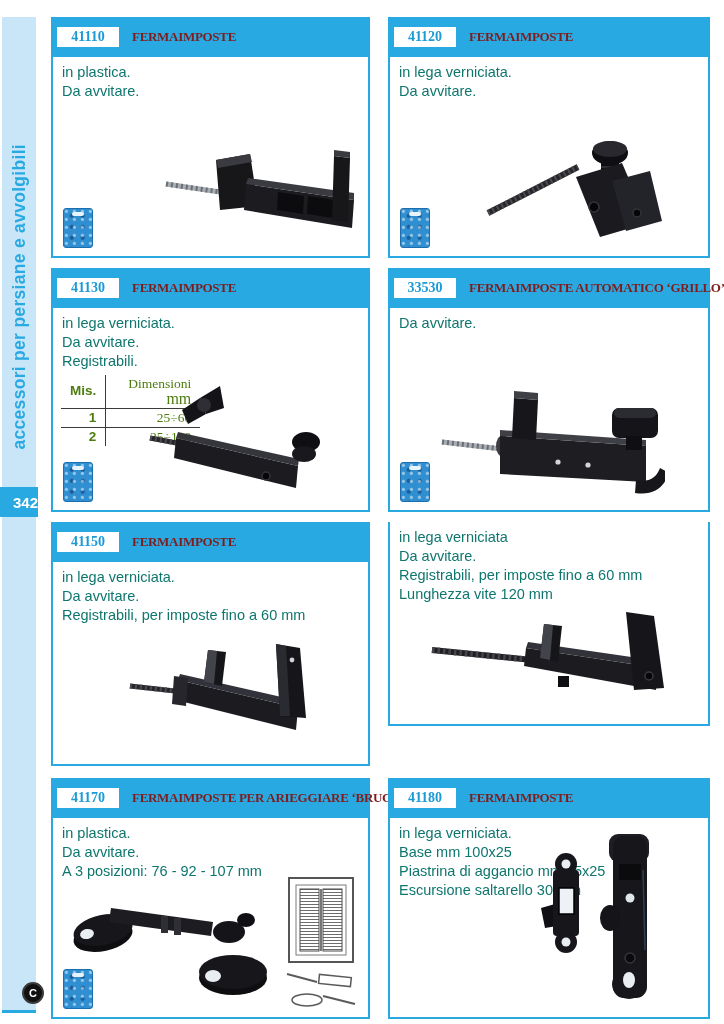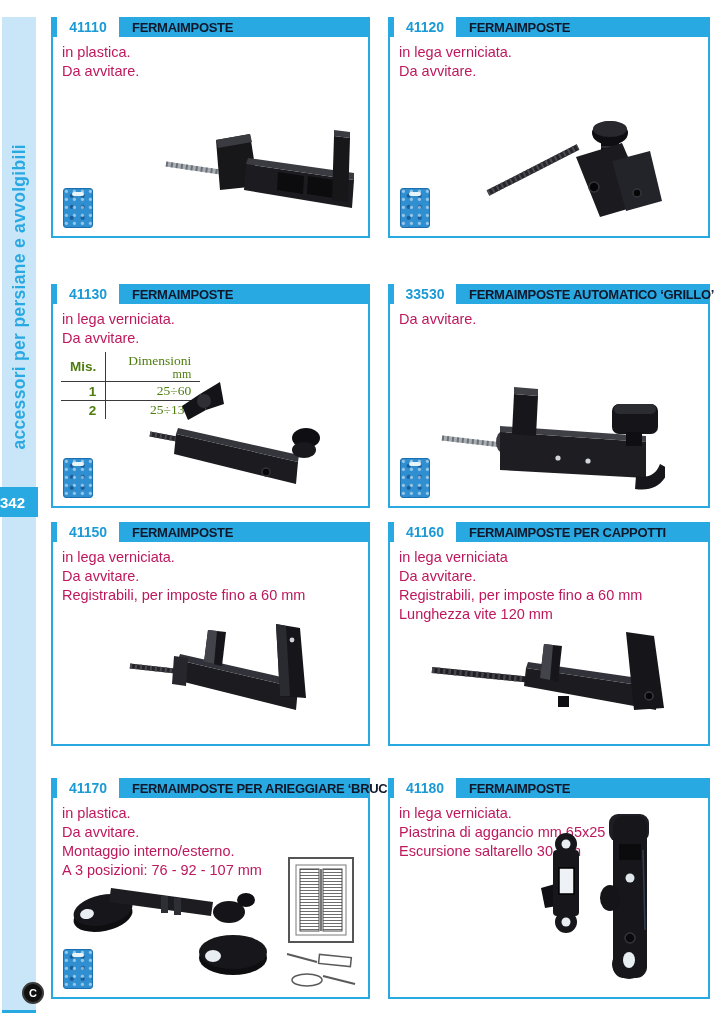--- a/index.html
+++ b/index.html
@@ -7,48 +7,48 @@
         font-family:"Liberation Sans", sans-serif;color:#141414;}
 
   
   .side-strip{position:absolute;left:2px;top:17px;width:34px;height:993px;
               background:#c8e6f8;border-bottom:3px solid #29a9e2;}
   .side-label{position:absolute;left:0;top:70px;width:34px;height:420px;
               display:flex;align-items:center;justify-content:center;}
   .side-label span{writing-mode:vertical-rl;transform:rotate(180deg);
               font-weight:bold;font-size:17.5px;letter-spacing:.3px;color:#29a9e2;white-space:nowrap;}
   .page-num{position:absolute;left:0;top:487px;width:38px;height:30px;background:#29a9e2;
-            color:#fff;font-weight:bold;font-size:15px;display:flex;align-items:center;justify-content:flex-start;}
+            color:#fff;font-weight:bold;font-size:15px;display:flex;align-items:center;justify-content:flex-end;}
   .logo-c{position:absolute;left:22px;top:982px;width:18px;height:18px;border-radius:50%;
           background:#101010;border:2px solid #3a3a3a;color:#fff;font-weight:bold;font-size:11px;
           display:flex;align-items:center;justify-content:center;line-height:1;}
 
   
   .cell{position:absolute;}
   .c0{left:51px;width:319px;} .c1{left:388px;width:322px;}
-  .r0{top:17px;height:229px;} .r1{top:284px;height:232px;}
+  .r0{top:17px;height:229px;} .r1{top:268px;height:232px;}
   .r2{top:522px;height:232px;} .r3{top:778px;height:229px;}
-  .cell-header{height:20px;background:#29a9e2;display:flex;align-items:center;}
+  .cell-header{height:40px;background:#29a9e2;display:flex;align-items:center;font-family:Liberation Serif, serif;}
   .code-box{background:#fff;margin-left:6px;width:62px;height:20px;color:#1b9ad6;
             font-weight:bold;font-size:14px;line-height:20px;text-align:center;flex:0 0 auto;}
-  .cell-title{color:#0f172a;font-weight:bold;font-size:13px;letter-spacing:-0.3px;margin-left:13px;white-space:nowrap;}
+  .cell-title{color:#7f1d1d;font-weight:bold;font-size:13px;letter-spacing:-0.3px;margin-left:13px;white-space:nowrap;}
   .cell-body{position:relative;background:#fff;border:2px solid #29a9e2;border-top:none;
              height:calc(100% - 28px);box-sizing:border-box;overflow:hidden;}
-  .desc{margin:6px 0 0 9px;font-size:14.5px;line-height:1.3;color:#be185d;}
+  .desc{margin:6px 0 0 9px;font-size:14.5px;line-height:1.3;color:#0f766e;}
   .desc div{margin:0;}
 
   
   .spec-table{margin:4px 0 0 8px;border-collapse:collapse;}
   .spec-table th,.spec-table td{padding:1px 9px;text-align:right;font-size:13.5px;color:#4d7c0f;}
   .spec-table thead th{font-weight:normal;padding-bottom:2px;}
   .spec-table th.mis{font-weight:bold;}
   .spec-table th:nth-child(2),.spec-table td:nth-child(2){border-left:1.6px solid #3a3a3a;min-width:76px;font-family:Liberation Serif, serif;}
   .spec-table tbody td{border-top:1.6px solid #3a3a3a;}
   .spec-table tbody td:first-child{font-weight:bold;}
-  .unit{font-size:12px;line-height:.9;font-weight:normal;}
+  .unit{font-size:16px;line-height:.9;font-weight:normal;}
 
   
   .blister{position:absolute;left:10px;bottom:8px;width:28px;height:38px;border-radius:3px;
            background:#2f8fd0;border:1px solid #1c6fae;
            background-image:
              radial-gradient(circle at 30% 30%, rgba(255,255,255,.5) 1px, transparent 2.2px),
              radial-gradient(circle at 70% 62%, rgba(10,55,110,.55) 1.5px, transparent 2.6px);
            background-size:8px 8px,11px 11px;}
   .blister::after{content:"";position:absolute;top:3px;left:50%;transform:translateX(-50%);
            width:12px;height:4px;background:#e8f4fc;border-radius:2px;}
@@ -136,20 +136,21 @@
     </div>
       <div class="cell c0 r1">
       <div class="cell-header">
         <div class="code-box">41130</div>
         <div class="cell-title">FERMAIMPOSTE</div>
       </div>
       <div class="cell-body">
         <div class="desc">
             <div>in lega verniciata.</div>
             <div>Da avvitare.</div>
+            <div>Registrabili.</div>
           </div>
         <table class="spec-table">
           <thead>
             <tr>
               <th class="mis">Mis.</th>
               <th>
                 <span>Dimensioni</span>
                 <div class="unit">mm</div>
               </th>
             </tr>
@@ -228,24 +229,20 @@
       <polygon points="90,26 108,28 104,62 86,58" fill="#15151a"></polygon>
       <polygon points="90,26 99,27 96,60 86,58" fill="#43434b"></polygon>
       <polygon points="158,20 182,24 188,94 162,92" fill="#15151a"></polygon>
       <polygon points="158,20 168,22 172,92 162,92" fill="#2a2a31"></polygon>
       <polygon points="56,52 70,54 68,82 54,80" fill="#26262c"></polygon>
       <circle cx="174" cy="36" r="2.4" fill="#cfd3d8"></circle>
     </svg>
         </div>
     </div>
       <div class="cell c1 r2">
-      <div class="cell-header">
-        <div class="code-box">41160</div>
-        <div class="cell-title">FERMAIMPOSTE PER CAPPOTTI</div>
-      </div>
       <div class="cell-body">
         <div class="desc">
             <div>in lega verniciata</div>
             <div>Da avvitare.</div>
             <div>Registrabili, per imposte fino a 60 mm</div>
             <div>Lunghezza vite 120 mm</div>
           </div>
 
       <svg id="art-41160" class="art art-41160" viewBox="0 0 245 115">
       <line x1="2" y1="50" x2="102" y2="60" stroke="#1f1f24" stroke-width="6"></line>
@@ -262,21 +259,20 @@
     </div>
       <div class="cell c0 r3">
       <div class="cell-header">
         <div class="code-box">41170</div>
         <div class="cell-title">FERMAIMPOSTE PER ARIEGGIARE ‘BRUCO’</div>
       </div>
       <div class="cell-body">
         <div class="desc">
             <div>in plastica.</div>
             <div>Da avvitare.</div>
-            <div>Montaggio interno/esterno.</div>
             <div>A 3 posizioni: 76 - 92 - 107 mm</div>
           </div>
 
         <div class="blister"></div>
       <svg id="art-41170" class="art art-41170" viewBox="0 0 300 148">
       <defs>
         <pattern id="hatch" width="4" height="3" patternUnits="userSpaceOnUse">
           <line x1="0" y1="1.5" x2="4" y2="1.5" stroke="#6d6d6d" stroke-width="1"></line>
         </pattern>
       </defs>
@@ -304,20 +300,21 @@
         </div>
     </div>
       <div class="cell c1 r3">
       <div class="cell-header">
         <div class="code-box">41180</div>
         <div class="cell-title">FERMAIMPOSTE</div>
       </div>
       <div class="cell-body">
         <div class="desc">
             <div>in lega verniciata.</div>
+            <div>Base mm 100x25</div>
             <div>Piastrina di aggancio mm 65x25</div>
             <div>Escursione saltarello 30 mm</div>
           </div>
 
       <svg id="art-41180" class="art art-41180" viewBox="0 0 140 185">
       <polygon points="6,78 20,74 22,96 10,98" fill="#101014"></polygon>
       <circle cx="31" cy="34" r="11" fill="#17171b"></circle>
       <circle cx="31" cy="34" r="4.5" fill="#e9eef3"></circle>
       <rect x="18" y="40" width="26" height="66" rx="4" fill="#17171b"></rect>
       <circle cx="31" cy="112" r="11" fill="#17171b"></circle>

